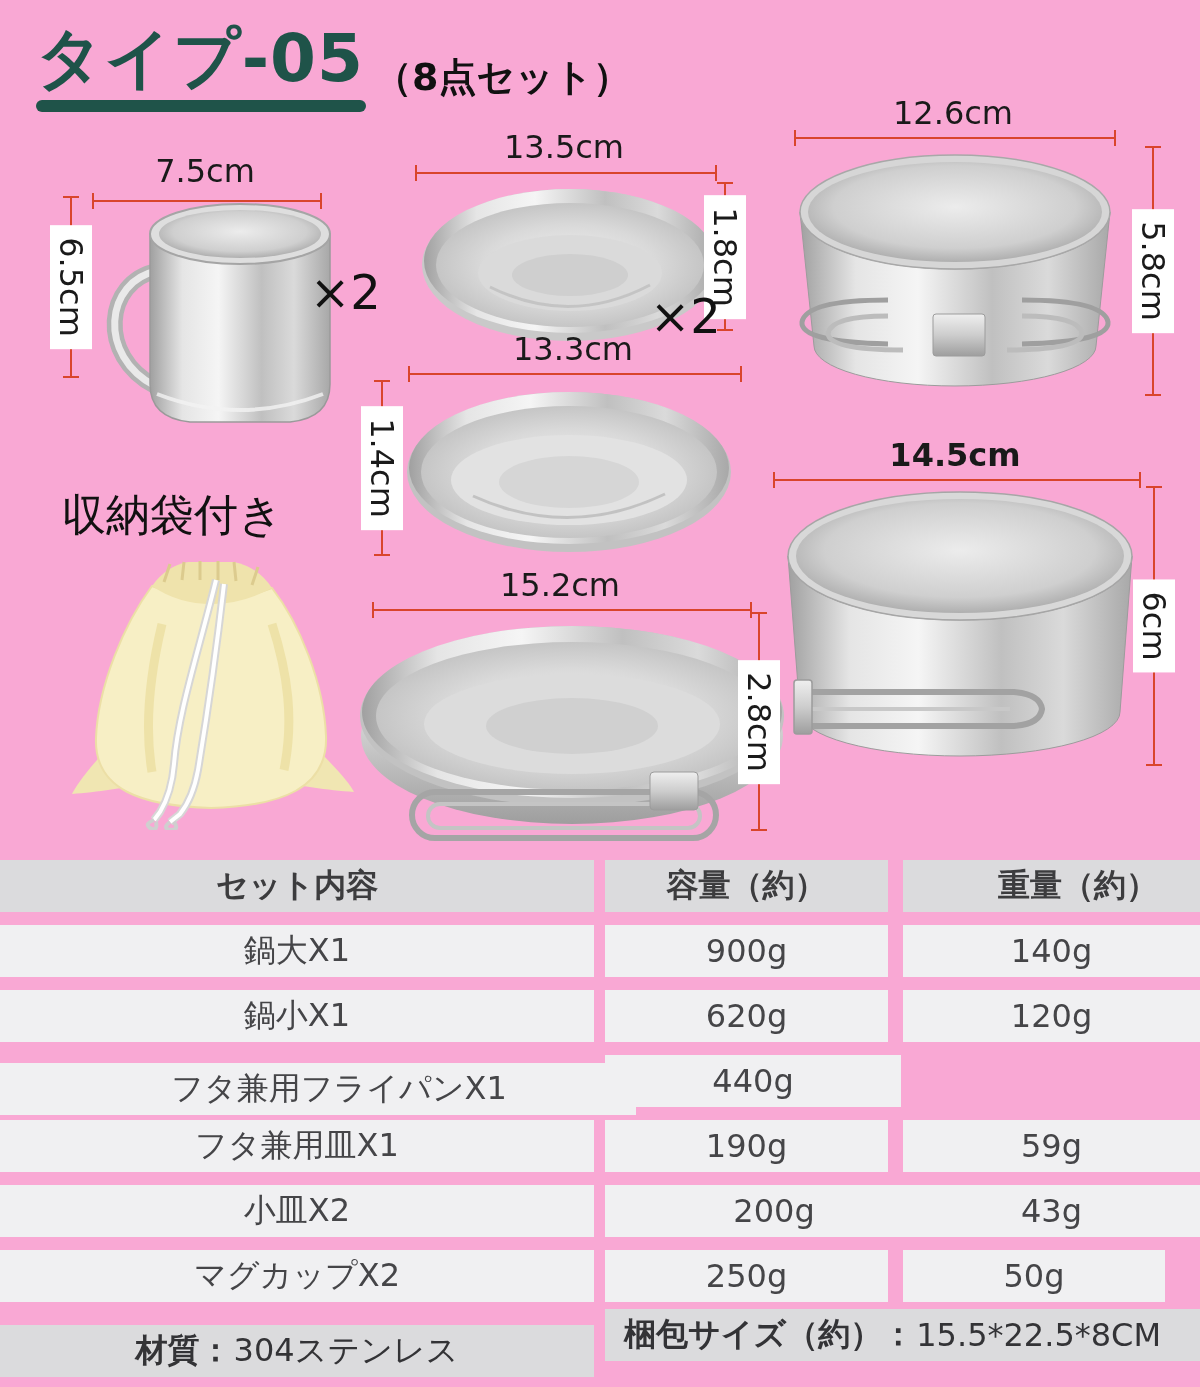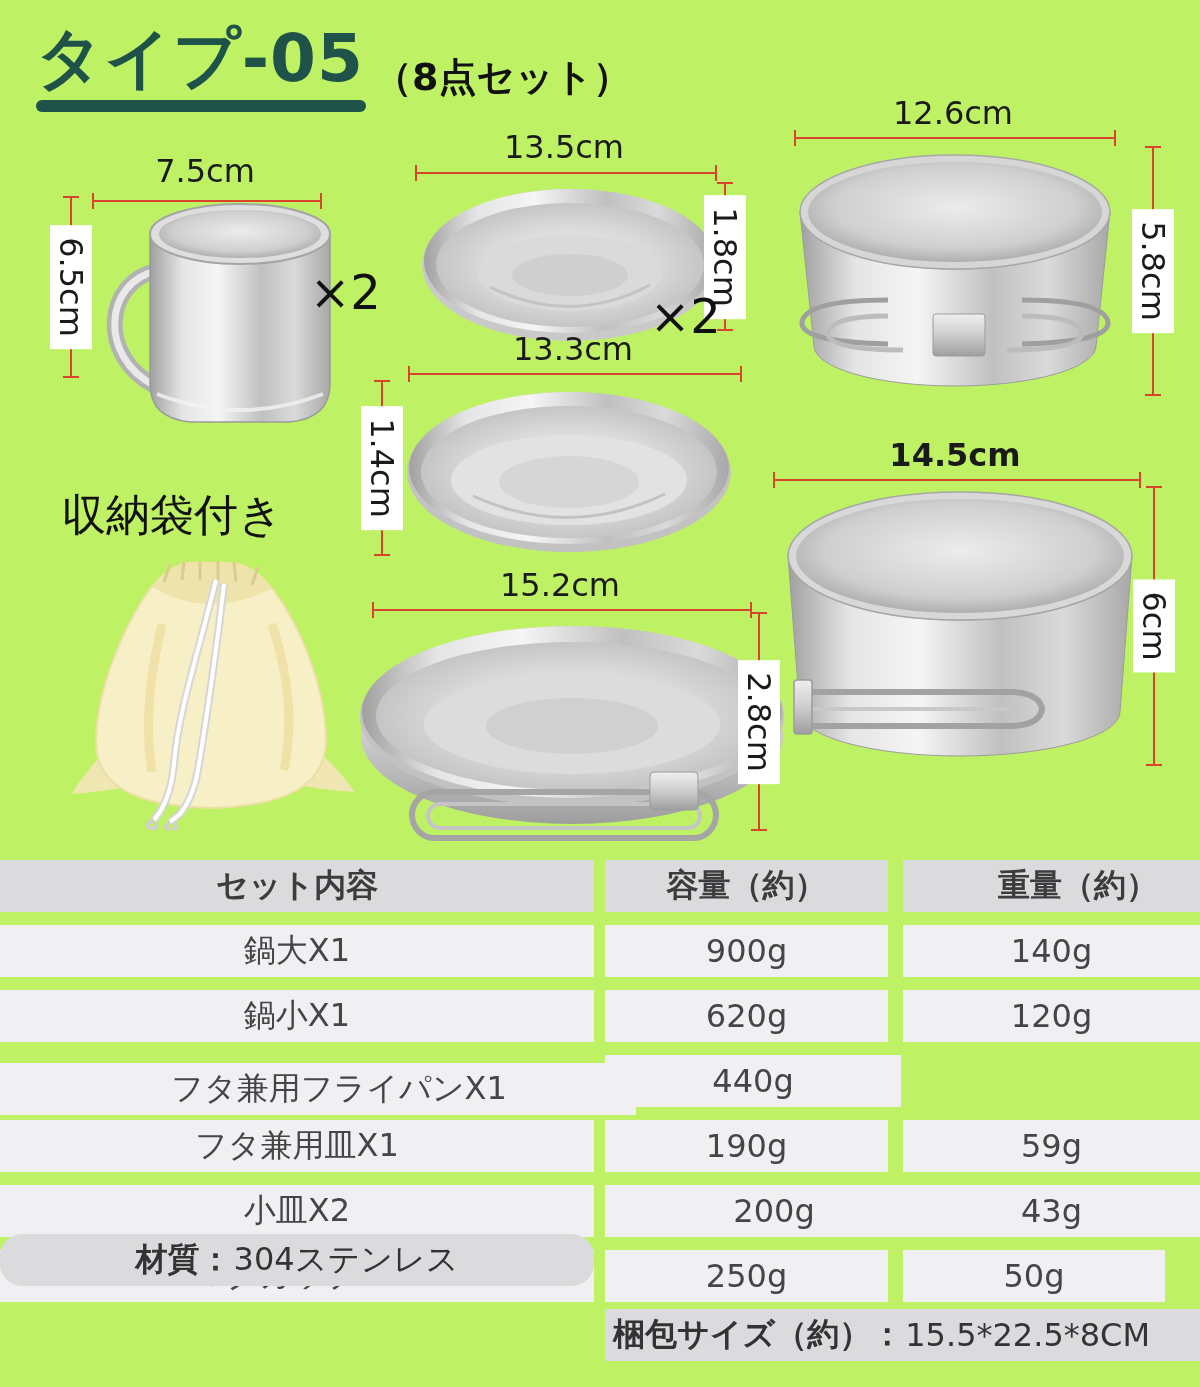--- a/index.html
+++ b/index.html
@@ -1,17 +1,17 @@
 <!DOCTYPE html>
 <html><head>
 <meta charset="utf-8">
 <style>
   html,body { margin:0; padding:0; background:#ffffff; }
   .canvas {
-    position:relative; width:1200px; height:1387px; background:#bef264;
+    position:relative; width:1200px; height:1387px; background:#f9a8d4;
     font-family:"DejaVu Sans", sans-serif; overflow:hidden;
     --red:#d9452c; --teal:#1f5349; --ink:#1a1a1a;
     --hdr-bg:#dbdbdd; --row-bg:#f0f0f2; --cell-ink:#454548;
   }
   .abs { position:absolute; }
 
   
   .title-main { font-size:66px; font-weight:bold; color:var(--teal); line-height:1.05; letter-spacing:1px; }
   .title-underline { background:var(--teal); height:12px; border-radius:6px; }
   .title-sub { font-size:38px; font-weight:600; color:#111; }
@@ -28,21 +28,21 @@
   .bag-caption { font-size:44px; font-weight:500; color:#111; }
 
   
   .tcell { position:absolute; height:52px; display:flex; align-items:center; justify-content:center;
            font-size:32px; color:var(--cell-ink); }
   .thead { background:var(--hdr-bg); font-weight:bold; color:#3c3c3e; }
   .trow  { background:var(--row-bg); font-weight:500; }
   .tfoot { background:var(--hdr-bg); color:#333336; }
   .tfoot .lbl { font-weight:bold; }
   .tfoot .val { font-weight:normal; margin-left:2px; }
-  .left-pad { justify-content:flex-start; padding-left:8px; box-sizing:border-box; }
+  .left-pad { justify-content:flex-start; padding-left:19px; box-sizing:border-box; }
 </style>
 </head>
 <body>
 
 <div class="canvas">
 
   <svg width="0" height="0" style="position:absolute" aria-hidden="true">
     <defs>
       <linearGradient id="gSteelH" x1="0" y1="0" x2="1" y2="0">
         <stop offset="0" stop-color="#a0a0a0"></stop>
@@ -203,21 +203,21 @@
   <div class="tcell trow" style="left:903px; top:1120px; width:297px;">59g</div>
 
   <div class="tcell trow" style="left:0px;   top:1185px; width:594px;">小皿X2</div>
   <div class="tcell trow" style="left:605px; top:1185px; width:338px;">200g</div>
   <div class="tcell trow" style="left:903px; top:1185px; width:297px;">43g</div>
 
   <div class="tcell trow" style="left:0px;   top:1250px; width:594px;">マグカップX2</div>
   <div class="tcell trow" style="left:605px; top:1250px; width:283px;">250g</div>
   <div class="tcell trow" style="left:903px; top:1250px; width:262px;">50g</div>
 
-  <div class="tcell tfoot" style="left:0px; top:1234px; width:594px;border-radius:22px;">
+  <div class="tcell tfoot" style="left:0px; top:1325px; width:594px;">
     <span class="lbl">材質：</span>
       <span class="val">304ステンレス</span>
   </div>
   <div class="tcell tfoot left-pad" style="left:605px; top:1309px; width:595px;">
     <span class="lbl">梱包サイズ（約）：</span>
       <span class="val">15.5*22.5*8CM</span>
   </div>
 
 </div>
 

